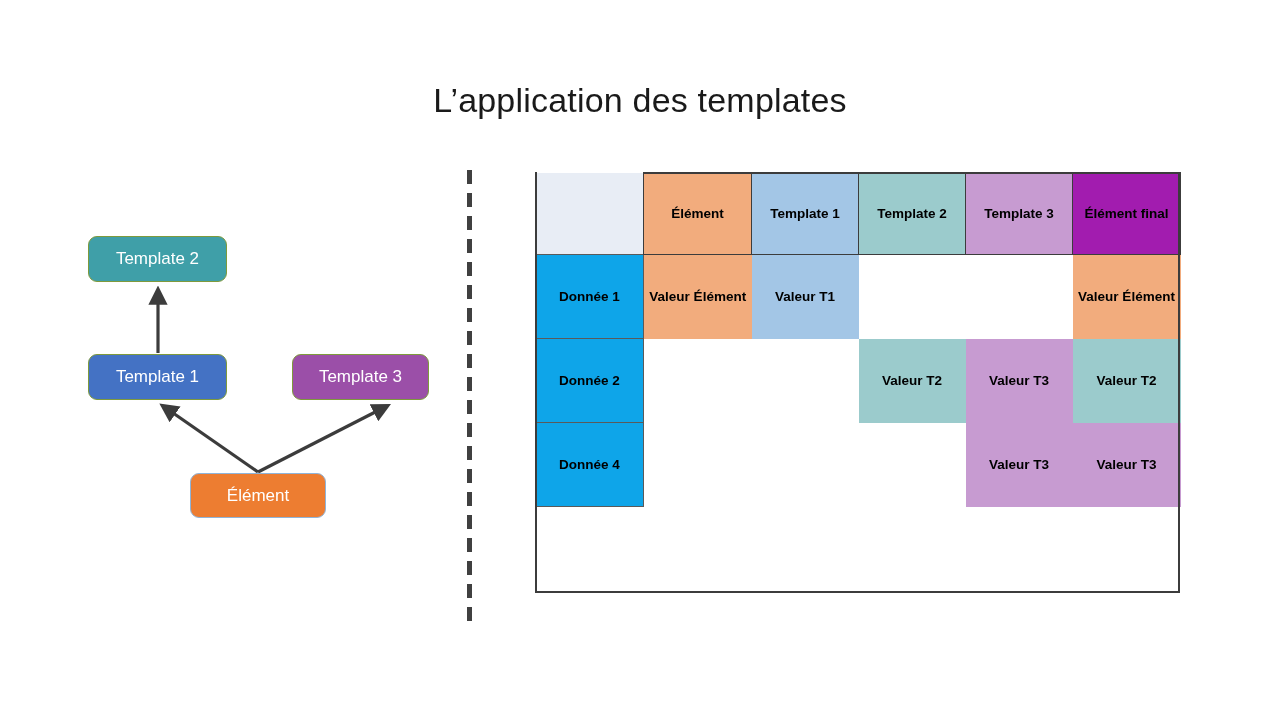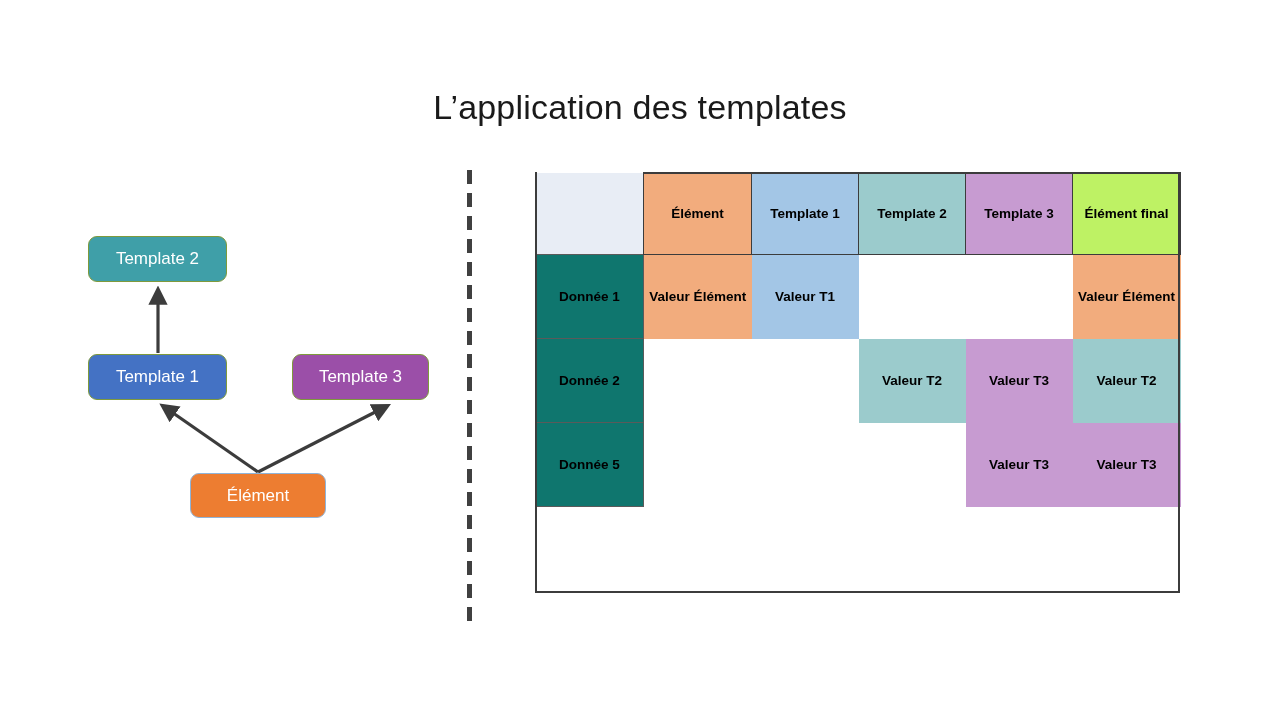--- a/index.html
+++ b/index.html
@@ -13,21 +13,21 @@
     position: relative;
     overflow: hidden;
     font-family: "Liberation Sans", sans-serif;
     color: #000000;
   }
 
   
   #slide-title {
     position: absolute;
     left: 0;
-    top: 88px;
+    top: 81px;
     width: 1280px;
     text-align: center;
     font-size: 34px;
     font-weight: 400;
     color: #1a1a1a;
     letter-spacing: 0.2px;
     white-space: nowrap;
   }
 
   
@@ -113,30 +113,30 @@
 
   #matrix tr.head-row td { height: 82px; }
   #matrix tr.body-row td { height: 84px; }
 
   
   .cell-corner { background: #E8EDF5; }
   .cell-head   { border: 1px solid #3c3c3c !important; }
 
   
   .cell-rowlabel {
-    background: #0f766e;
+    background: #0ea5e9;
     border: 1px solid #5a5a5a !important;
   }
 
   
   .fill-elem  { background: #F2AC7D; }
   .fill-t1    { background: #A3C6E6; }
   .fill-t2    { background: #9BCBCC; }
   .fill-t3    { background: #C79BD1; }
-  .fill-final { background: #bef264; }
+  .fill-final { background: #a21caf; }
   .fill-empty { background: #ffffff; }
 
   
   #matrix-frame {
     position: absolute;
     left: 535px;
     top: 172px;
     width: 645px;
     height: 421px;
     border: 2px solid #3c3c3c;
@@ -225,21 +225,21 @@
     <tr class="body-row">
       <td class="cell-rowlabel">Donnée 2</td>
       <td class="fill-empty"></td>
       <td class="fill-empty"></td>
       <td class="fill-t2">Valeur T2</td>
       <td class="fill-t3">Valeur T3</td>
       <td class="fill-t2">Valeur T2</td>
     </tr>
 
     <tr class="body-row">
-      <td class="cell-rowlabel">Donnée 5</td>
+      <td class="cell-rowlabel">Donnée 4</td>
       <td class="fill-empty"></td>
       <td class="fill-empty"></td>
       <td class="fill-empty"></td>
       <td class="fill-t3">Valeur T3</td>
       <td class="fill-t3">Valeur T3</td>
     </tr>
   </tbody>
 </table>
 
 <div id="matrix-frame"></div>

